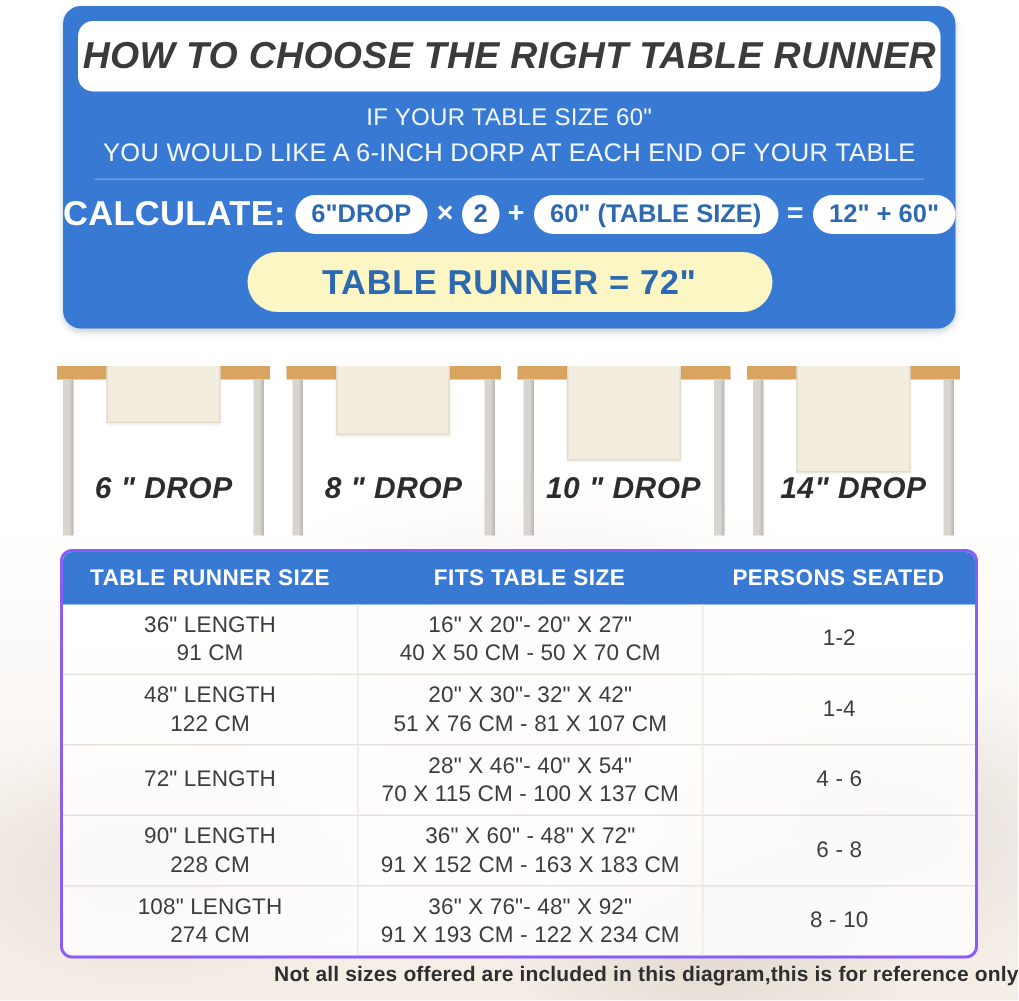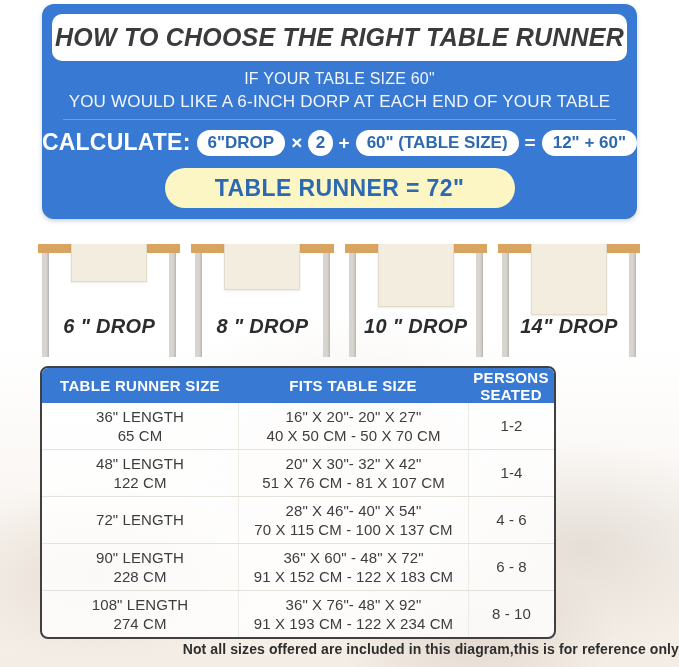--- a/index.html
+++ b/index.html
@@ -75,22 +75,22 @@
   .fig-1 .runner{height:45px;}
   .fig-2 .runner{height:62px;}
   .fig-3 .runner{height:70px;}
   .drop-label{
     position:absolute;left:0;right:0;top:76px;text-align:center;
     font-size:20px;font-weight:bold;font-style:italic;color:#2c2c2c;letter-spacing:0.3px;
   }
 
   
   .size-table{
-    position:absolute;left:40px;top:366px;width:516px;box-sizing:border-box;
-    border:2px solid #404040;border-radius:8px;overflow:hidden;
+    position:absolute;left:40px;top:366px;width:612px;box-sizing:border-box;
+    border:2px solid #8b5cf6;border-radius:8px;overflow:hidden;
     background:rgba(255,255,255,0.82);
   }
   .thead{
     display:grid;grid-template-columns:196px 230px 1fr;height:35px;
     background:#3879d3;align-items:center;
   }
   .th{color:#ffffff;font-weight:bold;font-size:15px;text-align:center;letter-spacing:0.3px;}
   .row{
     display:grid;grid-template-columns:196px 230px 1fr;height:46px;align-items:stretch;
   }
@@ -172,21 +172,21 @@
   <div class="size-table">
     <div class="thead">
       <div class="th">TABLE RUNNER SIZE</div>
       <div class="th">FITS TABLE SIZE</div>
       <div class="th">PERSONS SEATED</div>
     </div>
     <div class="tbody">
   <div class="row">
     <div class="cell">
       <span class="line">36" LENGTH</span>
-      <span class="line">65 CM</span>
+      <span class="line">91 CM</span>
     </div>
     <div class="cell">
       <span class="line">16" X 20"- 20" X 27"</span>
       <span class="line">40 X 50 CM - 50 X 70 CM</span>
     </div>
     <div class="cell persons">1-2</div>
   </div>
 
   <div class="row">
     <div class="cell">
@@ -211,21 +211,21 @@
     <div class="cell persons">4 - 6</div>
   </div>
 
   <div class="row">
     <div class="cell">
       <span class="line">90" LENGTH</span>
       <span class="line">228 CM</span>
     </div>
     <div class="cell">
       <span class="line">36" X 60" - 48" X 72"</span>
-      <span class="line">91 X 152 CM - 122 X 183 CM</span>
+      <span class="line">91 X 152 CM - 163 X 183 CM</span>
     </div>
     <div class="cell persons">6 - 8</div>
   </div>
 
   <div class="row">
     <div class="cell">
       <span class="line">108" LENGTH</span>
       <span class="line">274 CM</span>
     </div>
     <div class="cell">

